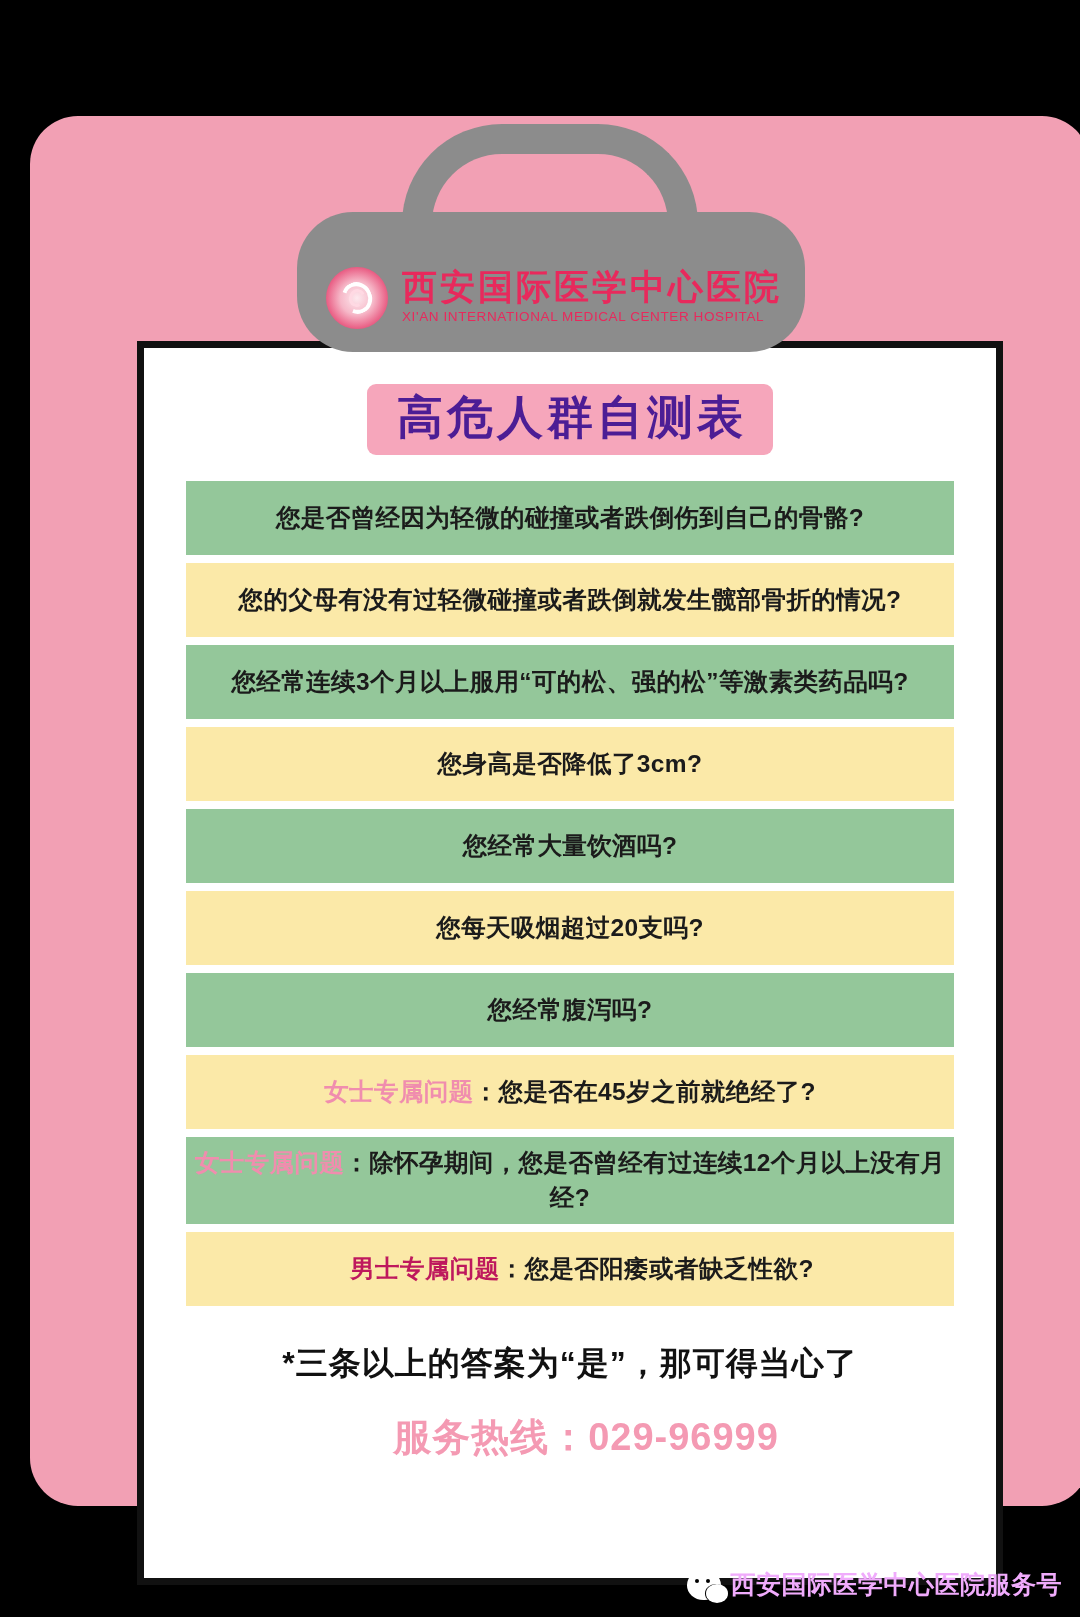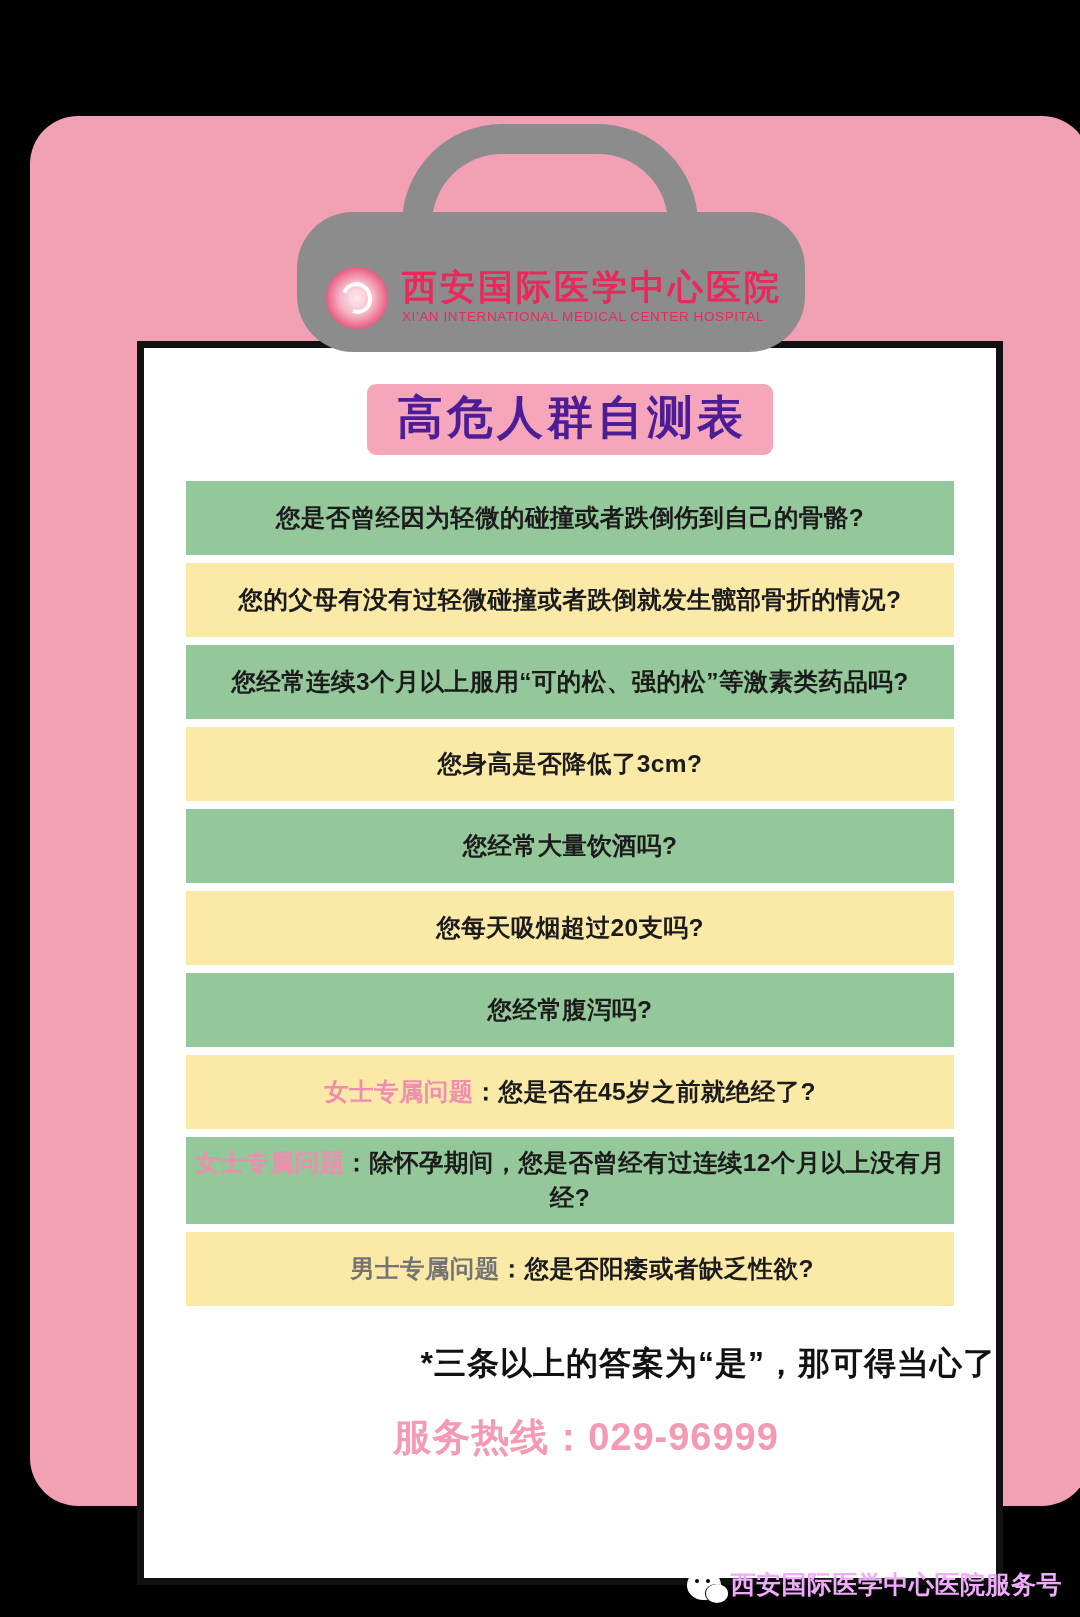--- a/index.html
+++ b/index.html
@@ -157,25 +157,25 @@
     box-sizing: border-box;
     font-size: 24.5px;
     font-weight: bold;
     color: #1b1b1b;
     letter-spacing: 0.4px;
     line-height: 1.45;
   }
   .q-green { background: #94c79a; }
   .q-yellow { background: #fbe9a8; }
   .tag-female { color: #f08dae; }
-  .tag-male { color: #737373; margin-left: 24px; }
+  .tag-male { color: #be185d; margin-left: 24px; }
 
   
   #note {
-    text-align: right;
+    text-align: center;
     font-size: 32px;
     font-weight: bold;
     color: #111111;
     margin-top: 36px;
     letter-spacing: 1px;
   }
   #hotline {
     text-align: center;
     font-size: 38px;
     font-weight: bold;

